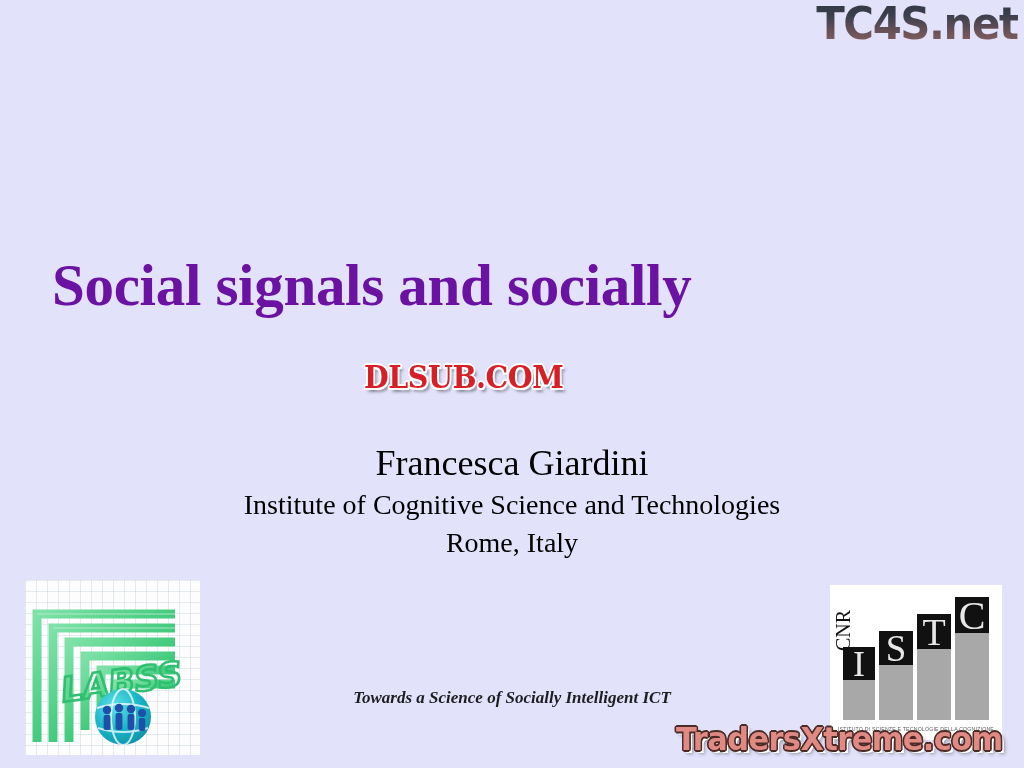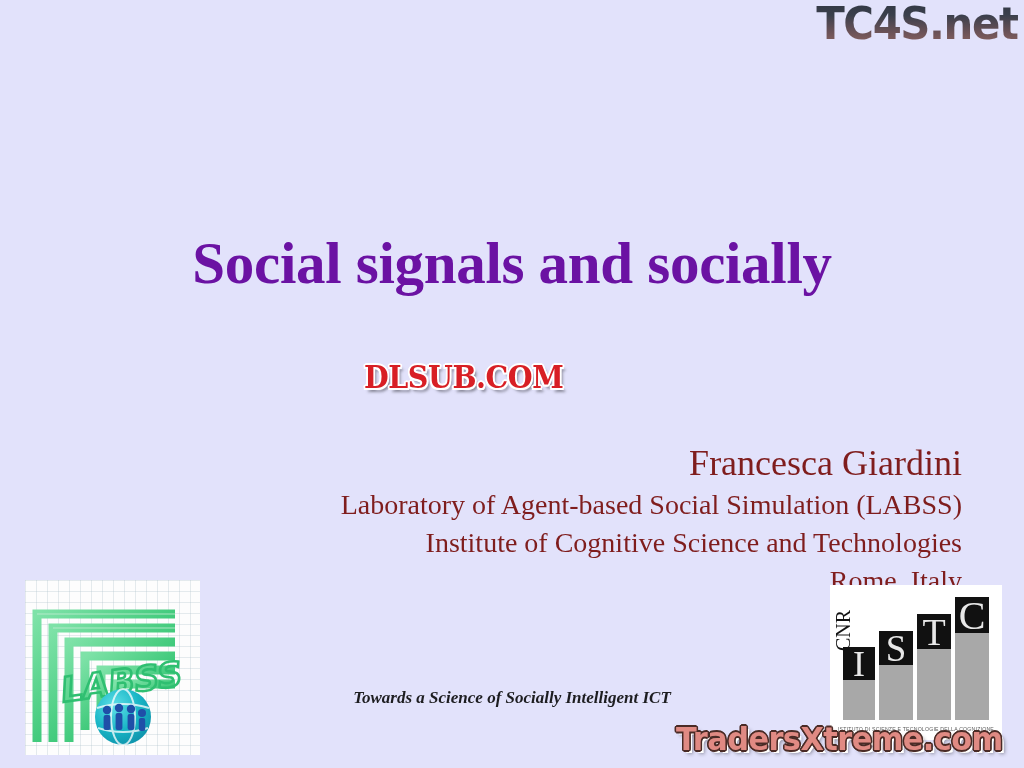--- a/index.html
+++ b/index.html
@@ -22,23 +22,22 @@
     width: 1024px;
     height: 768px;
     background: #e2e2fb;
     overflow: hidden;
   }
 
   
   .title-block {
     position: absolute;
     left: 52px;
-    top: 234px;
+    top: 256px;
     width: 920px;
-    text-align: center;
   }
   .title-line {
     display: block;
     color: #6b12a3;
     font-family: "Liberation Serif", "DejaVu Serif", serif;
     font-weight: bold;
     font-size: 59px;
     line-height: 59px;
     letter-spacing: -0.3px;
     white-space: nowrap;
@@ -46,22 +45,22 @@
   .title-line.l2 {
     margin-top: 19px;
   }
 
   
   .author-block {
     position: absolute;
     left: 62px;
     top: 440px;
     width: 900px;
-    text-align: right;
-    color: #7f1d1d;
+    text-align: center;
+    color: #000000;
   }
   .author-name {
     font-size: 36px;
     line-height: 46px;
     display: block;
     white-space: nowrap;
   }
   .author-aff {
     font-size: 28px;
     line-height: 38px;
@@ -181,21 +180,20 @@
 <body>
 
 <div id="slide">
 
   <div class="title-block">
     <span class="title-line l1">Social signals and socially</span>
   </div>
 
   <div class="author-block">
     <span class="author-name">Francesca Giardini</span>
-    <span class="author-aff">Laboratory of Agent-based Social Simulation (LABSS)</span>
     <span class="author-aff">Institute of Cognitive Science and Technologies</span>
     <span class="author-aff">Rome, Italy</span>
   </div>
 
   <div class="footer-block">
     <span class="footer-line">Towards a Science of Socially Intelligent ICT</span>
   </div>
 
   <div class="labss-logo">
     <svg width="175" height="175" viewBox="0 0 175 175">

